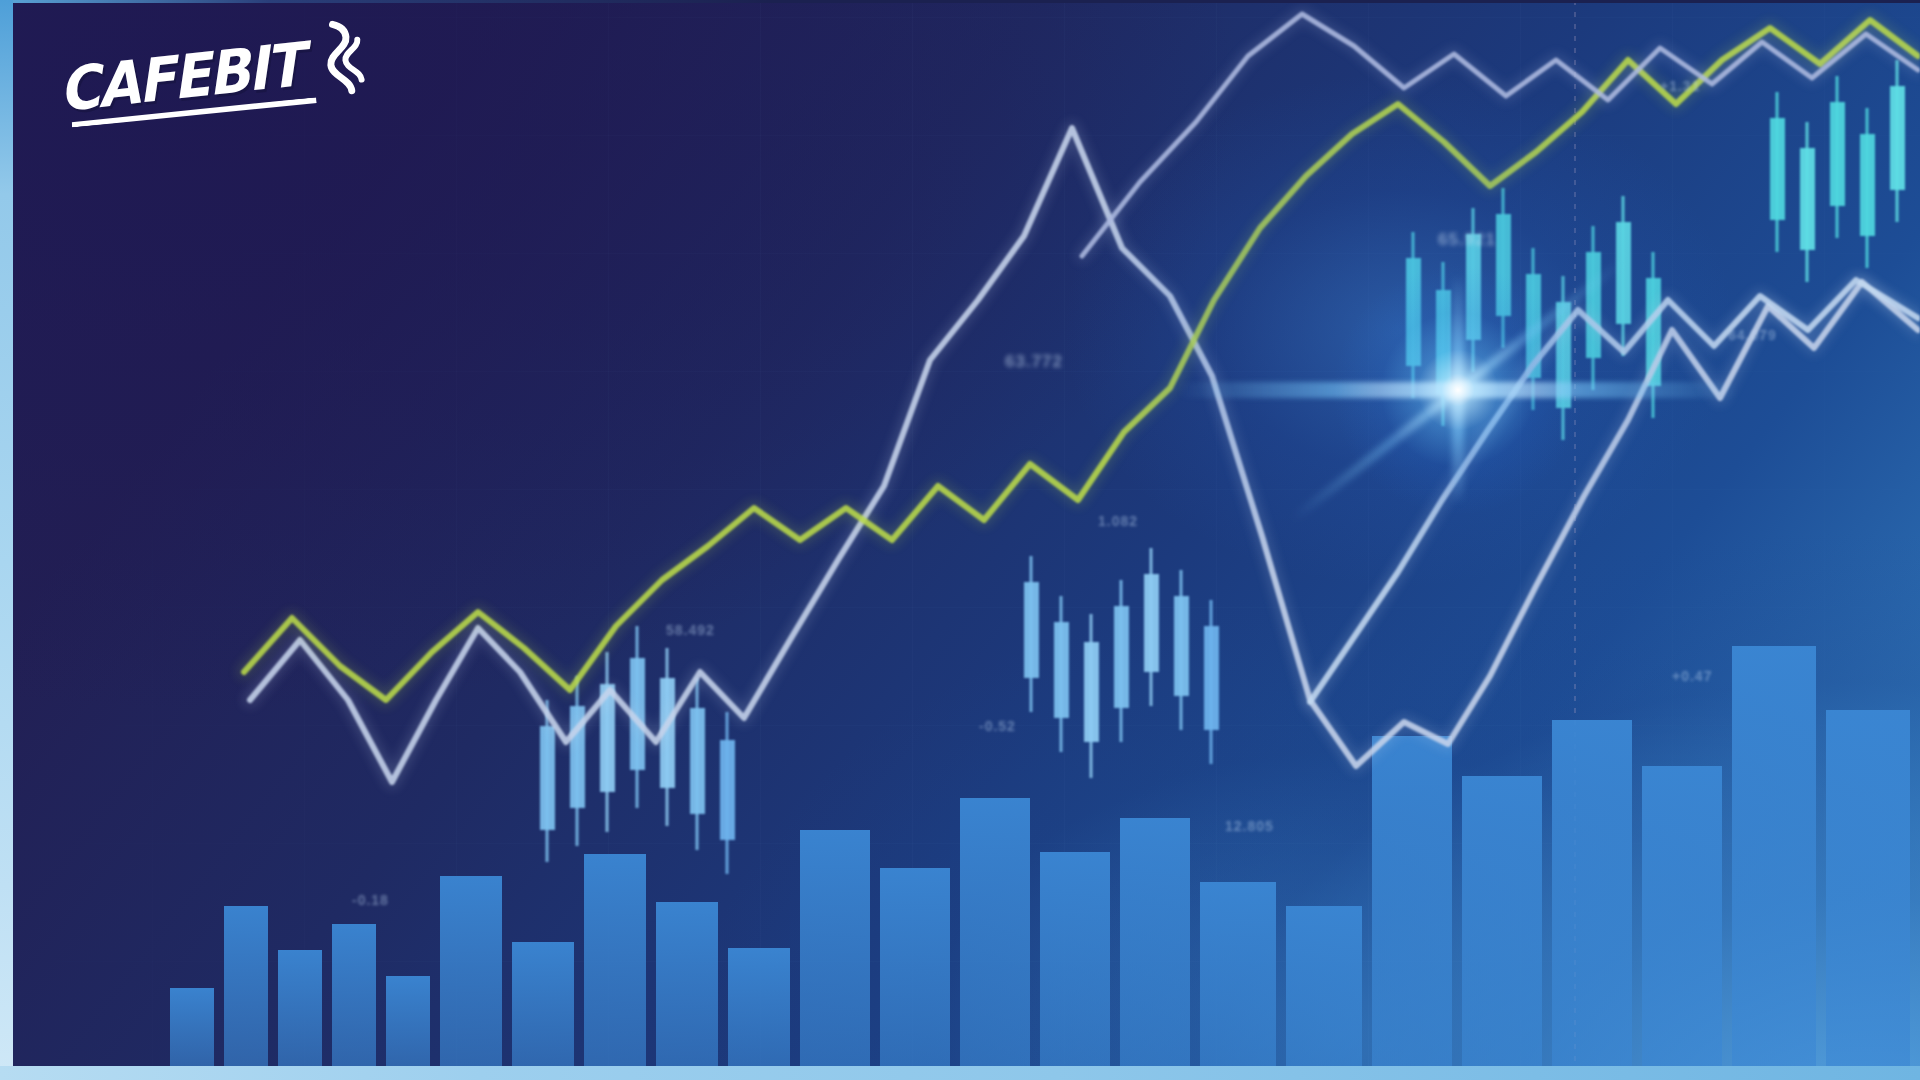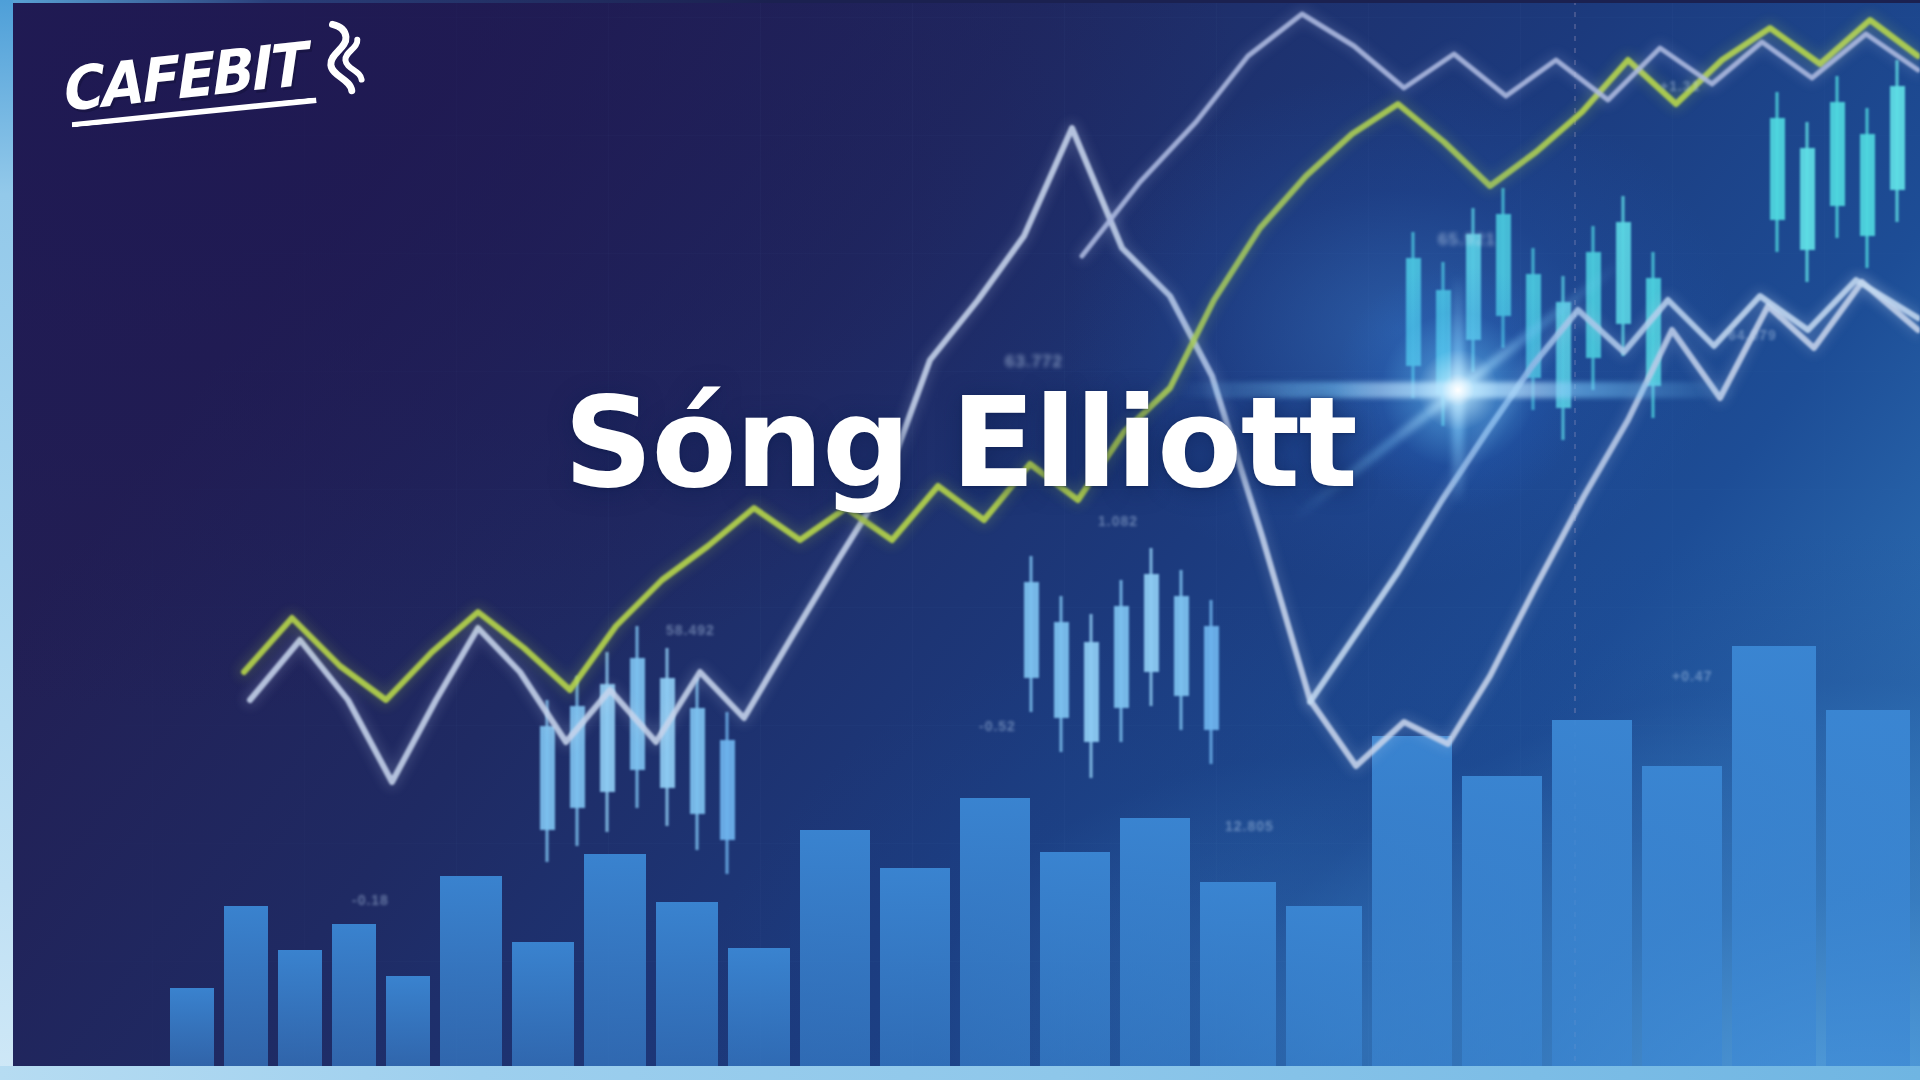--- a/index.html
+++ b/index.html
@@ -268,20 +268,17 @@
 
   <div id="logo">
     <div class="logo-text">CAFEBIT</div>
     <div class="logo-underline"></div>
     <svg class="logo-steam" width="46" height="78" viewBox="0 0 46 78">
       <path d="M30 72 C30 60, 12 56, 12 44 C12 33, 30 29, 30 18 C30 10, 24 6, 18 4" fill="none" stroke="#ffffff" stroke-width="7" stroke-linecap="round"></path>
       <path d="M41 62 C41 53, 27 50, 27 41 C27 33, 41 30, 41 22" fill="none" stroke="#ffffff" stroke-width="6" stroke-linecap="round"></path>
     </svg>
   </div>
 
-  <div id="title-wrap">
-    <h1 id="title">Sóng Elliott</h1>
-  </div>
 
   <div class="edge edge-top"></div>
   <div class="edge edge-left"></div>
   <div class="edge edge-bottom"></div>
 </div>
 
 </body></html>

